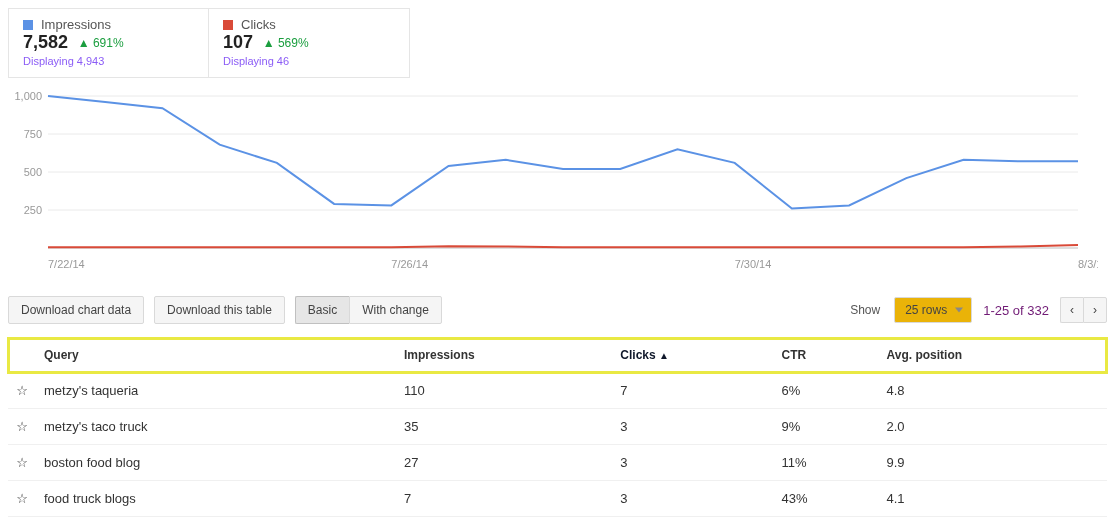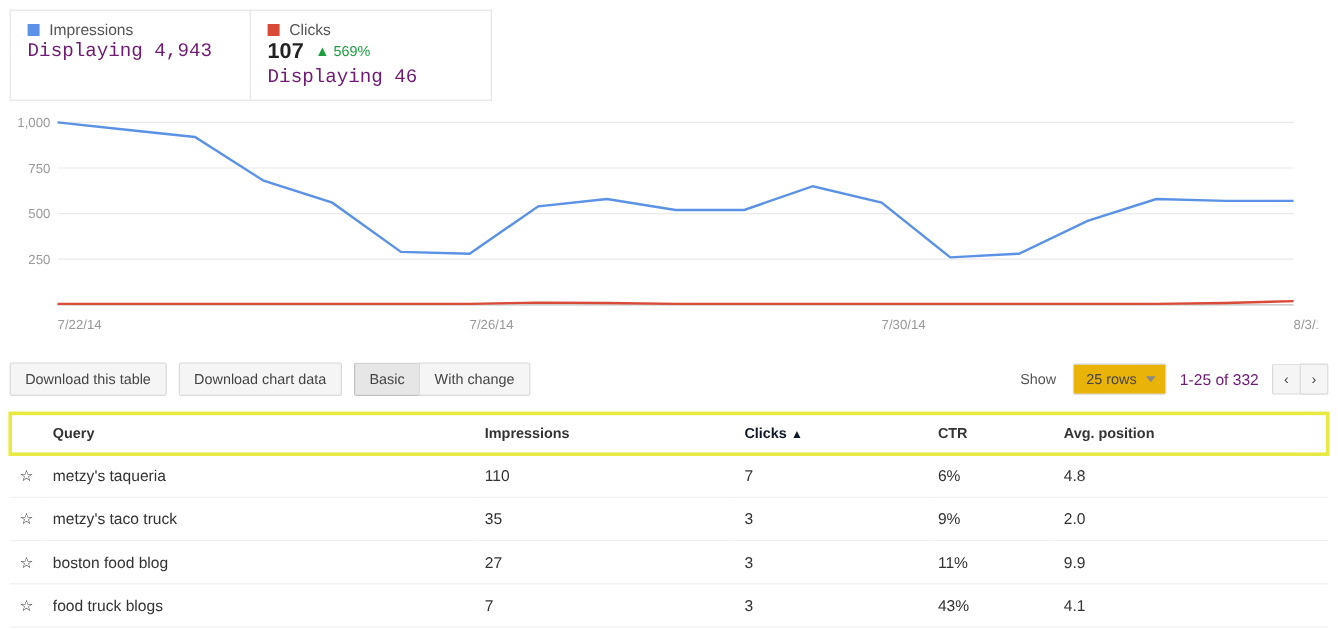--- a/index.html
+++ b/index.html
@@ -12,21 +12,21 @@
     background: #fff;
     width: 1115px;
   }
   
   .stat-row { display:flex; gap:0; border:1px solid #e5e5e5; width:fit-content; margin-bottom:10px; }
   .stat-box { border-right:1px solid #e5e5e5; padding:8px 20px 10px 14px; min-width:200px; }
   .stat-box:last-child { border-right:none; }
   .stat-label { font-size:13px; color:#555; display:flex; align-items:center; gap:6px; }
   .stat-value { font-size:18px; font-weight:bold; color:#222; display:inline-block; margin-right:6px; vertical-align:middle;}
   .stat-change { font-size:12px; color:#1b9e3f; display:inline-block; vertical-align:middle;}
-  .stat-sub { font-size:16px; color:#701a75; margin-top:2px;font-family:Liberation Mono, monospace;}
+  .stat-sub { font-size:11px; color:#8b5cf6; margin-top:2px;}
   .sq { width:10px; height:10px; display:inline-block; margin-right:2px; vertical-align:middle;}
   .sq-blue{ background:#5b92e5;}
   .sq-red{ background:#d94a38;}
   
   .chart-wrap { position:relative; height:190px; margin:6px 0 18px 0;}
   svg.chart { width:1090px; height:190px; display:block; }
   
   .toolbar { display:flex; align-items:center; margin-top:6px; gap:10px; }
   .btn { background:#f5f5f5; border:1px solid #d9d9d9; border-radius:2px; padding:6px 12px; font-size:12px; color:#444; cursor:pointer; }
   .btn.active { background:#e6e6e6; border-color:#c0c0c0; }
@@ -52,20 +52,24 @@
 </style>
 </head>
 <body>
 
 <div class="stat-row">
   <div class="stat-box">
     <div class="stat-label">
       <span class="sq sq-blue"></span>
       <span>Impressions</span>
     </div>
+    <div>
+      <span class="stat-value">7,582</span>
+      <span class="stat-change">▲ <span>691%</span></span>
+    </div>
     <div class="stat-sub">Displaying 4,943</div>
   </div>
   <div class="stat-box">
     <div class="stat-label">
       <span class="sq sq-red"></span>
       <span>Clicks</span>
     </div>
     <div>
       <span class="stat-value">107</span>
       <span class="stat-change">▲ <span>569%</span></span>
@@ -88,22 +92,22 @@
       <text x="40" y="180" text-anchor="start" font-size="11" fill="#999">7/22/14</text>
       <text x="383.3333333333333" y="180" text-anchor="start" font-size="11" fill="#999">7/26/14</text>
       <text x="726.6666666666666" y="180" text-anchor="start" font-size="11" fill="#999">7/30/14</text>
       <text x="1070" y="180" text-anchor="start" font-size="11" fill="#999">8/3/14</text>
       <path d="M40 8 L97.22222222222223 14.080000000000013 L154.44444444444446 20.159999999999997 L211.66666666666666 56.639999999999986 L268.8888888888889 74.88 L326.11111111111114 115.92 L383.3333333333333 117.44 L440.55555555555554 77.91999999999999 L497.77777777777777 71.84 L555 80.96 L612.2222222222223 80.96 L669.4444444444445 61.2 L726.6666666666666 74.88 L783.8888888888889 120.47999999999999 L841.1111111111111 117.44 L898.3333333333334 90.08 L955.5555555555555 71.84 L1012.7777777777777 73.36000000000001 L1070 73.36000000000001 " fill="none" stroke="#5b92e5" stroke-width="2"></path>
       <path d="M40 159.24 L97.22222222222223 159.24 L154.44444444444446 159.24 L211.66666666666666 159.24 L268.8888888888889 159.24 L326.11111111111114 159.24 L383.3333333333333 159.24 L440.55555555555554 158.176 L497.77777777777777 158.48 L555 159.24 L612.2222222222223 159.24 L669.4444444444445 159.24 L726.6666666666666 159.24 L783.8888888888889 159.24 L841.1111111111111 159.24 L898.3333333333334 159.24 L955.5555555555555 159.24 L1012.7777777777777 158.48 L1070 156.96 " fill="none" stroke="#d94a38" stroke-width="2"></path>
     </svg>
 </div>
 
 <div class="toolbar">
+  <button class="btn">Download chart data</button>
   <button class="btn">Download this table</button>
-  <button class="btn">Download chart data</button>
   <div class="seg">
     <button class="btn active">Basic</button>
     <button class="btn">With change</button>
   </div>
   <div class="spacer"></div>
   <span class="show-label">Show</span>
   <div class="select">25 rows</div>
   <span class="range">1-25 of 332</span>
   <div class="seg pager">
     <button class="btn"><span>‹</span></button>

